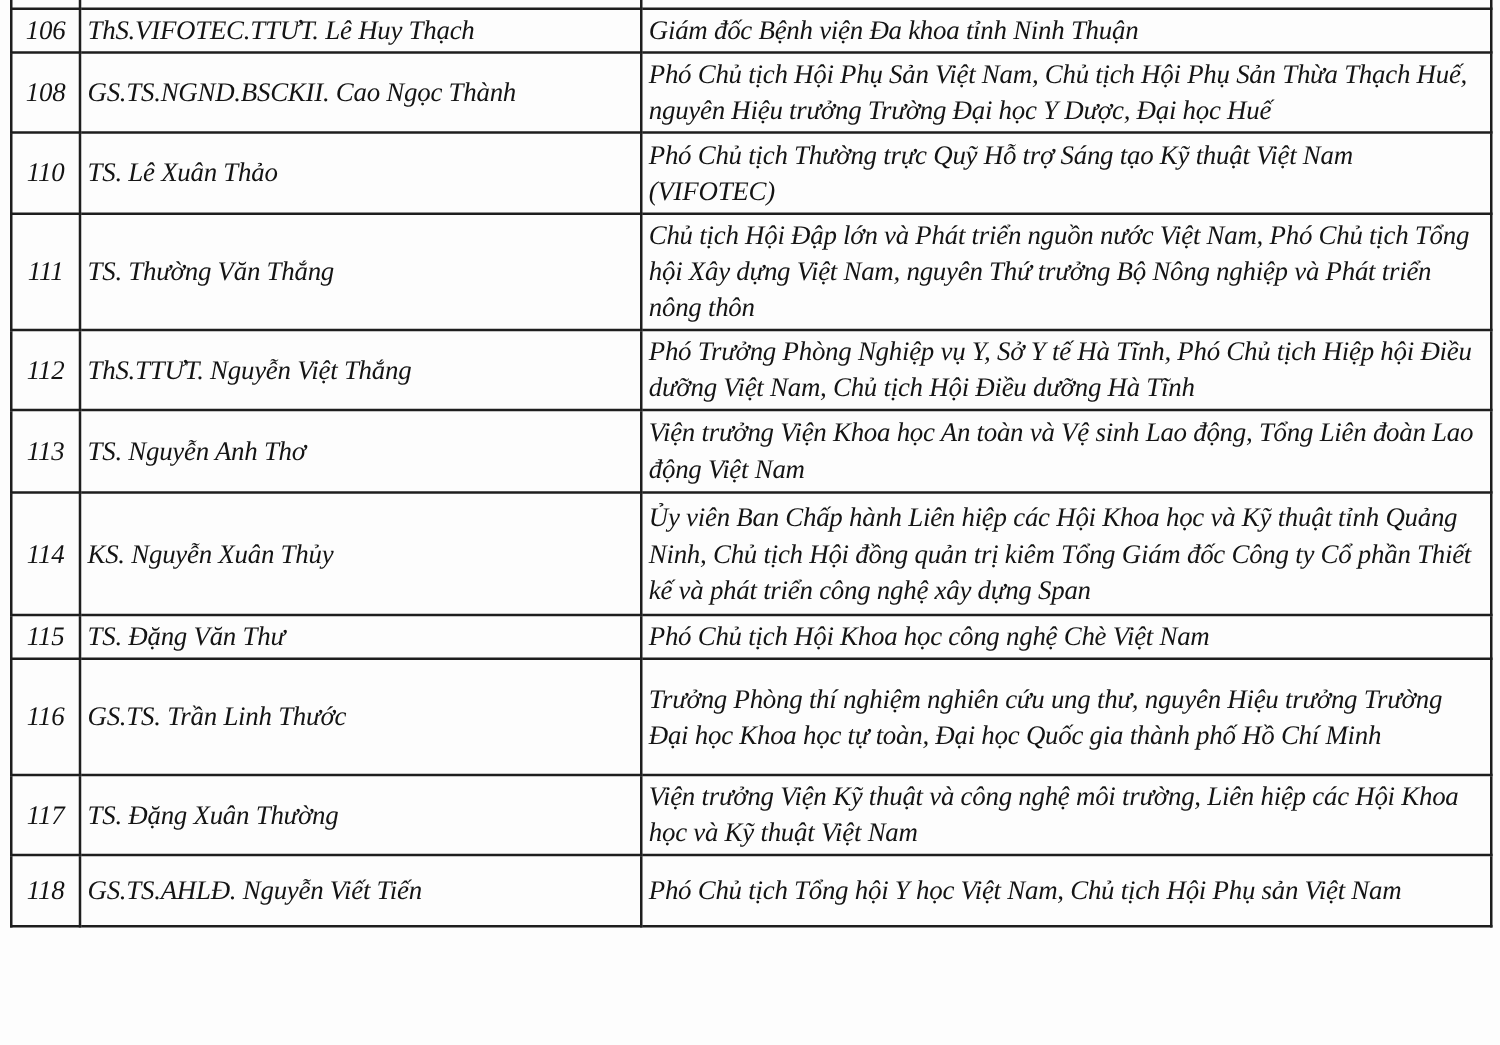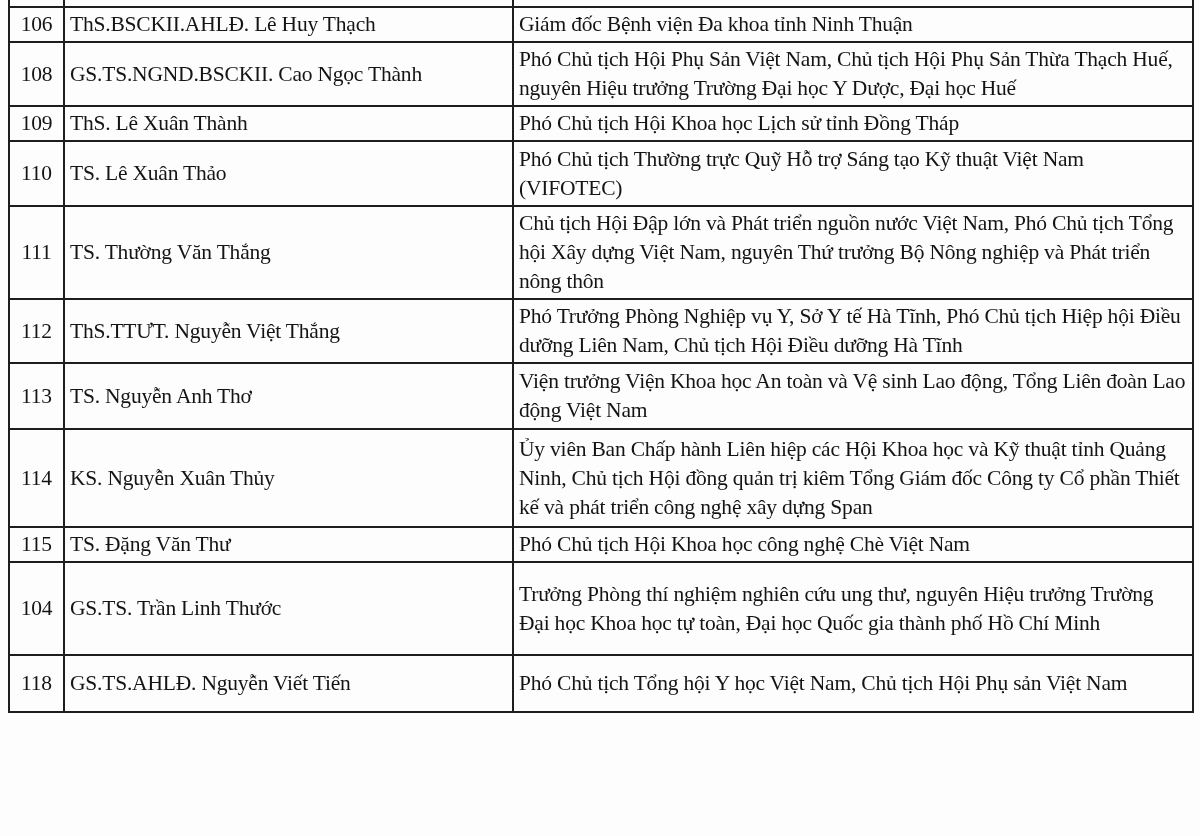--- a/index.html
+++ b/index.html
@@ -1,17 +1,17 @@
 <!DOCTYPE html>
 <html><head>
 <meta charset="utf-8">
 <style>
   html, body { margin: 0; padding: 0; background: #ffffff; }
   body { width: 1200px; height: 836px; overflow: hidden; position: relative; }
-  .page { position: absolute; left: 0; top: 0; width: 1200px; height: 836px; background: #fdfdfd; }
+  .page { position: absolute; left: 0; top: 0; width: 1200px; height: 836px; background: #fdfdfd; font-style: italic; }
   table.members {
     position: absolute; left: 8px; top: -30px;
     width: 1184px;
     border-collapse: collapse;
     font-family: "Liberation Serif", "DejaVu Serif", serif;
     font-size: 21.5px;
     color: #141414;
     line-height: 29px;
     table-layout: fixed;
   }
@@ -40,67 +40,67 @@
         <col class="c-pos">
     </colgroup>
     <tbody>
       <tr class="top-partial">
         <td></td>
           <td></td>
           <td></td>
       </tr>
       <tr style="height:33px">
         <td class="num">106</td>
-        <td class="name">ThS.BSCKII.AHLĐ. Lê Huy Thạch</td>
+        <td class="name">ThS.VIFOTEC.TTƯT. Lê Huy Thạch</td>
         <td class="pos">Giám đốc Bệnh viện Đa khoa tỉnh Ninh Thuận</td>
       </tr>
       <tr style="height:64px">
         <td class="num">108</td>
         <td class="name">GS.TS.NGND.BSCKII. Cao Ngọc Thành</td>
         <td class="pos">Phó Chủ tịch Hội Phụ Sản Việt Nam, Chủ tịch Hội Phụ Sản Thừa Thạch Huế, nguyên Hiệu trưởng Trường Đại học Y Dược, Đại học Huế</td>
-      </tr>
-      <tr style="height:32px">
-        <td class="num">109</td>
-        <td class="name">ThS. Lê Xuân Thành</td>
-        <td class="pos">Phó Chủ tịch Hội Khoa học Lịch sử tỉnh Đồng Tháp</td>
       </tr>
       <tr style="height:65px">
         <td class="num">110</td>
         <td class="name">TS. Lê Xuân Thảo</td>
         <td class="pos">Phó Chủ tịch Thường trực Quỹ Hỗ trợ Sáng tạo Kỹ thuật Việt Nam (VIFOTEC)</td>
       </tr>
       <tr style="height:90px">
         <td class="num">111</td>
         <td class="name">TS. Thường Văn Thắng</td>
         <td class="pos">Chủ tịch Hội Đập lớn và Phát triển nguồn nước Việt Nam, Phó Chủ tịch Tổng hội Xây dựng Việt Nam, nguyên Thứ trưởng Bộ Nông nghiệp và Phát triển nông thôn</td>
       </tr>
       <tr style="height:64px">
         <td class="num">112</td>
         <td class="name">ThS.TTƯT. Nguyễn Việt Thắng</td>
-        <td class="pos">Phó Trưởng Phòng Nghiệp vụ Y, Sở Y tế Hà Tĩnh, Phó Chủ tịch Hiệp hội Điều dưỡng Liên Nam, Chủ tịch Hội Điều dưỡng Hà Tĩnh</td>
+        <td class="pos">Phó Trưởng Phòng Nghiệp vụ Y, Sở Y tế Hà Tĩnh, Phó Chủ tịch Hiệp hội Điều dưỡng Việt Nam, Chủ tịch Hội Điều dưỡng Hà Tĩnh</td>
       </tr>
       <tr style="height:66px">
         <td class="num">113</td>
         <td class="name">TS. Nguyễn Anh Thơ</td>
         <td class="pos">Viện trưởng Viện Khoa học An toàn và Vệ sinh Lao động, Tổng Liên đoàn Lao động Việt Nam</td>
       </tr>
       <tr style="height:98px">
         <td class="num">114</td>
         <td class="name">KS. Nguyễn Xuân Thủy</td>
         <td class="pos">Ủy viên Ban Chấp hành Liên hiệp các Hội Khoa học và Kỹ thuật tỉnh Quảng Ninh, Chủ tịch Hội đồng quản trị kiêm Tổng Giám đốc Công ty Cổ phần Thiết kế và phát triển công nghệ xây dựng Span</td>
       </tr>
       <tr style="height:33px">
         <td class="num">115</td>
         <td class="name">TS. Đặng Văn Thư</td>
         <td class="pos">Phó Chủ tịch Hội Khoa học công nghệ Chè Việt Nam</td>
       </tr>
       <tr style="height:93px">
-        <td class="num">104</td>
+        <td class="num">116</td>
         <td class="name">GS.TS. Trần Linh Thước</td>
         <td class="pos">Trưởng Phòng thí nghiệm nghiên cứu ung thư, nguyên Hiệu trưởng Trường Đại học Khoa học tự toàn, Đại học Quốc gia thành phố Hồ Chí Minh</td>
+      </tr>
+      <tr style="height:64px">
+        <td class="num">117</td>
+        <td class="name">TS. Đặng Xuân Thường</td>
+        <td class="pos">Viện trưởng Viện Kỹ thuật và công nghệ môi trường, Liên hiệp các Hội Khoa học và Kỹ thuật Việt Nam</td>
       </tr>
       <tr style="height:57px">
         <td class="num">118</td>
         <td class="name">GS.TS.AHLĐ. Nguyễn Viết Tiến</td>
         <td class="pos">Phó Chủ tịch Tổng hội Y học Việt Nam, Chủ tịch Hội Phụ sản Việt Nam</td>
       </tr>
     </tbody>
   </table>
 </div>
 

